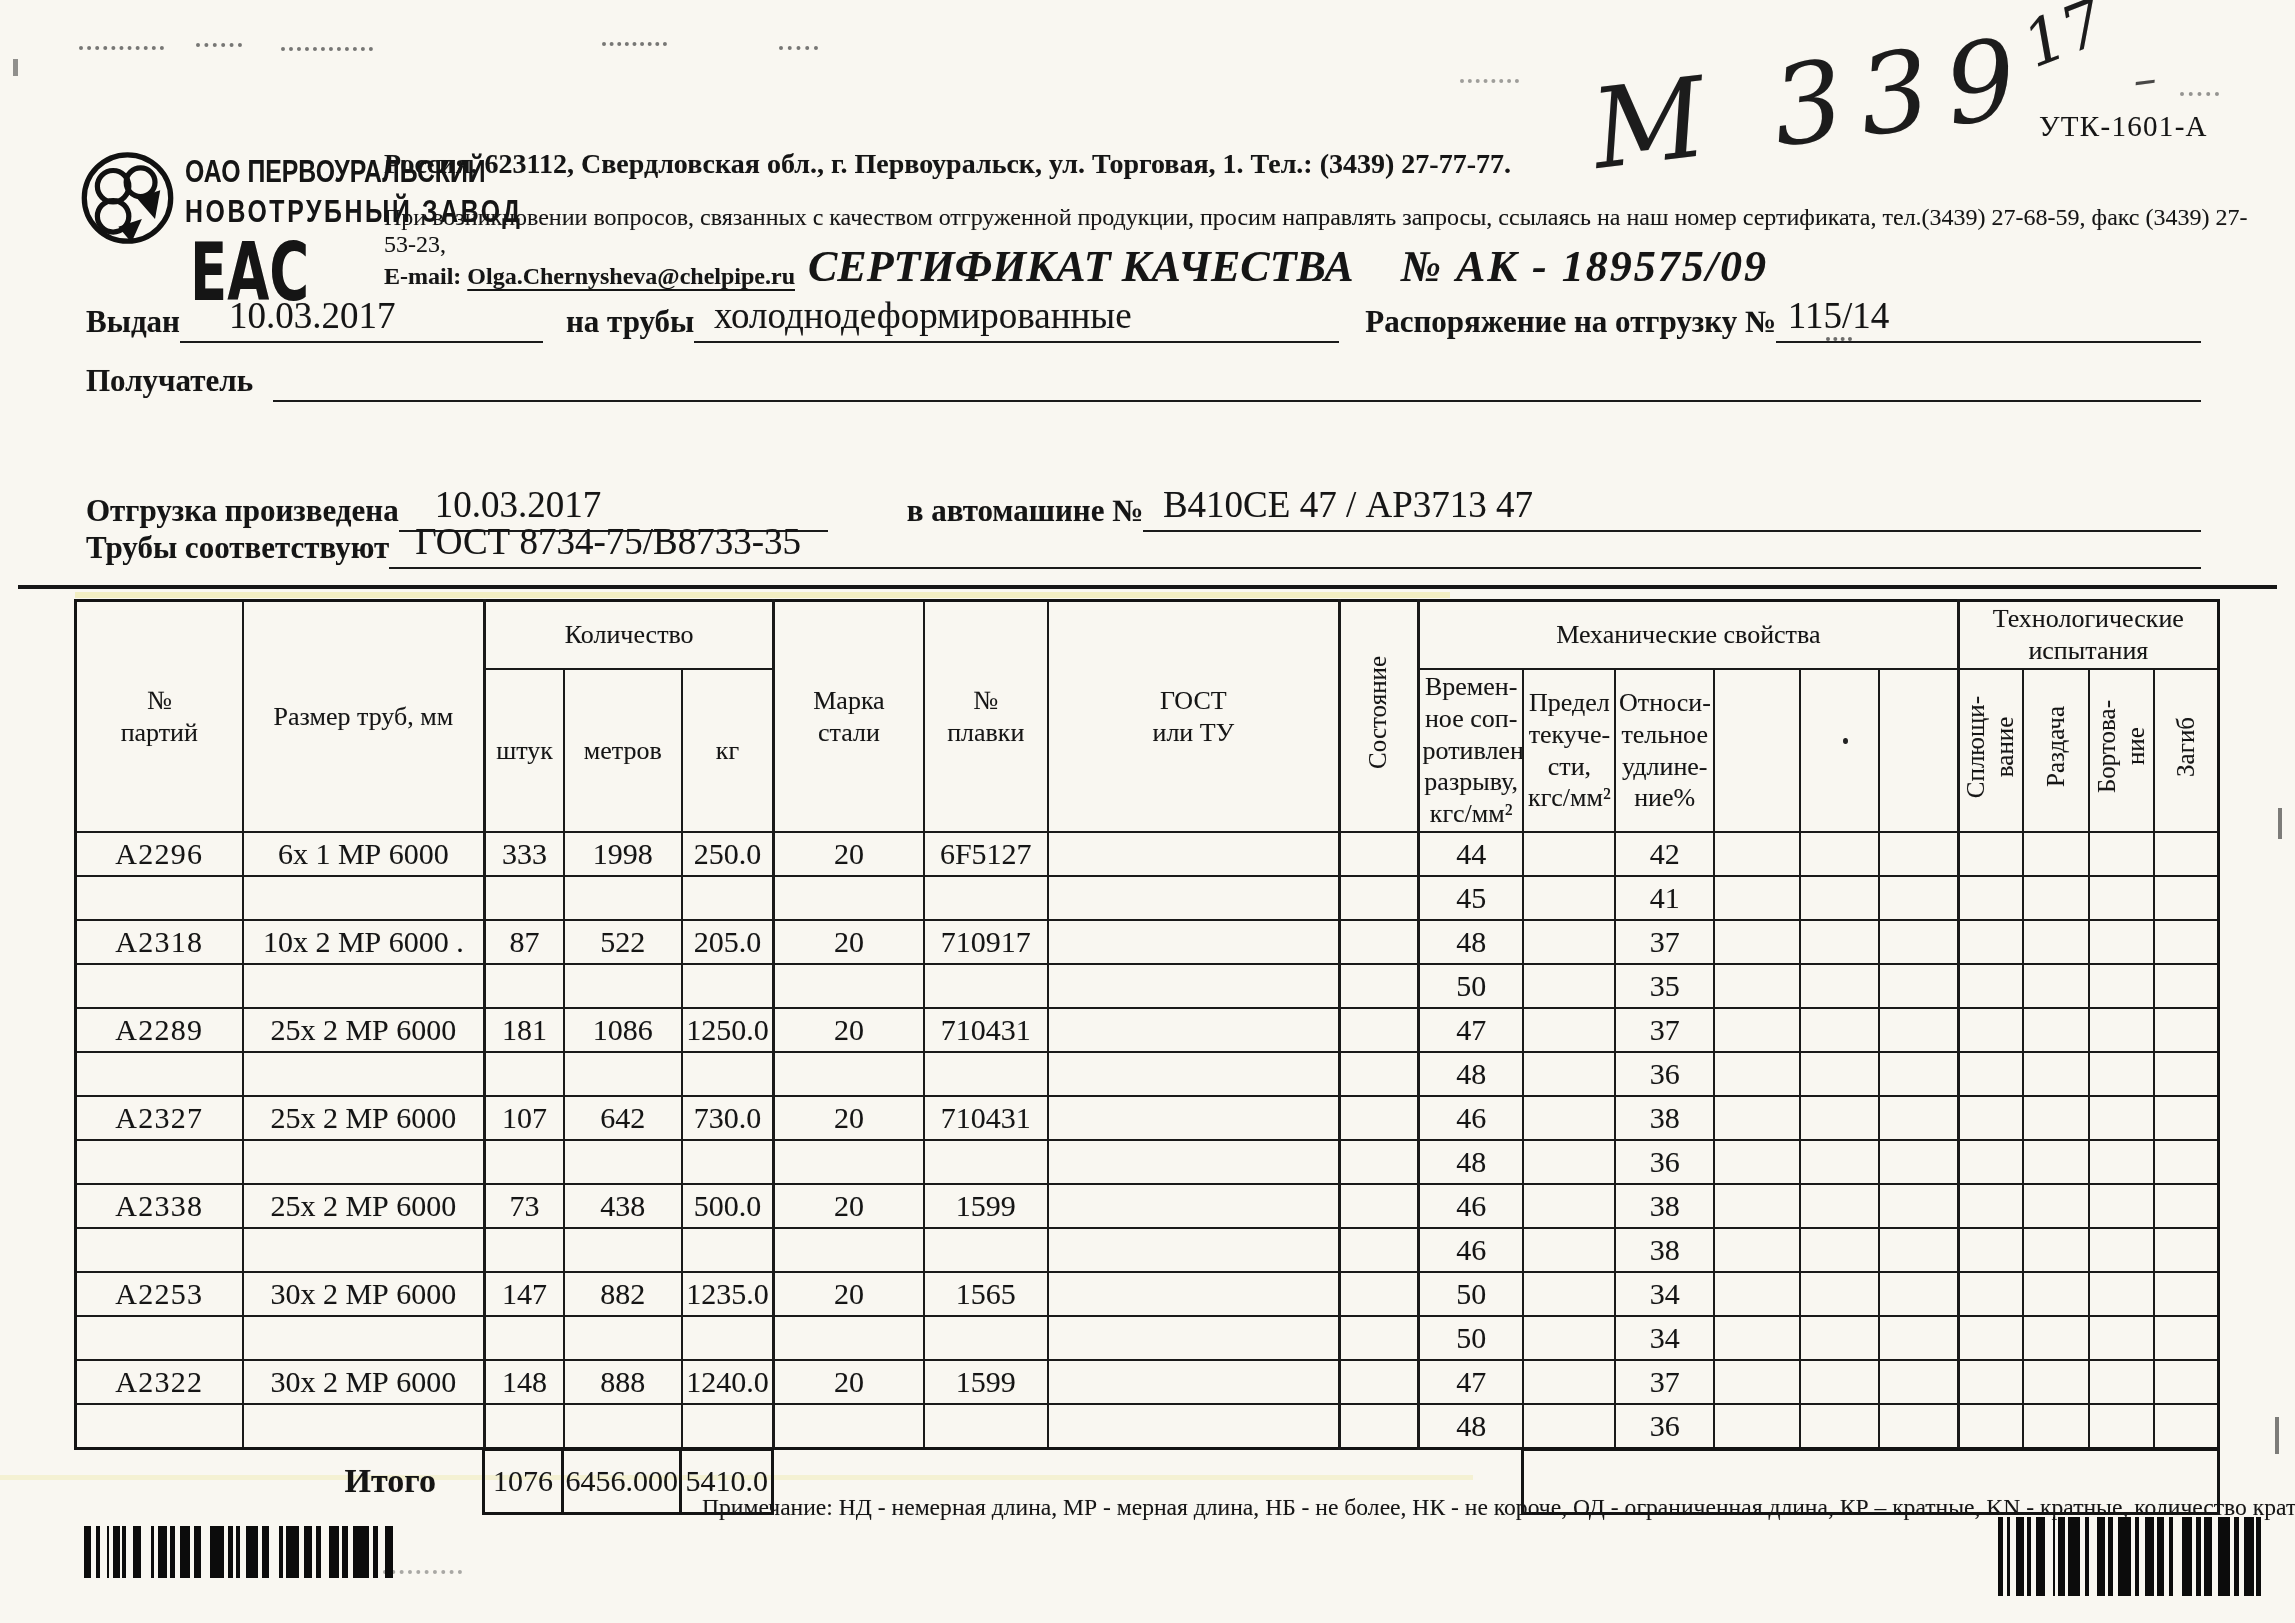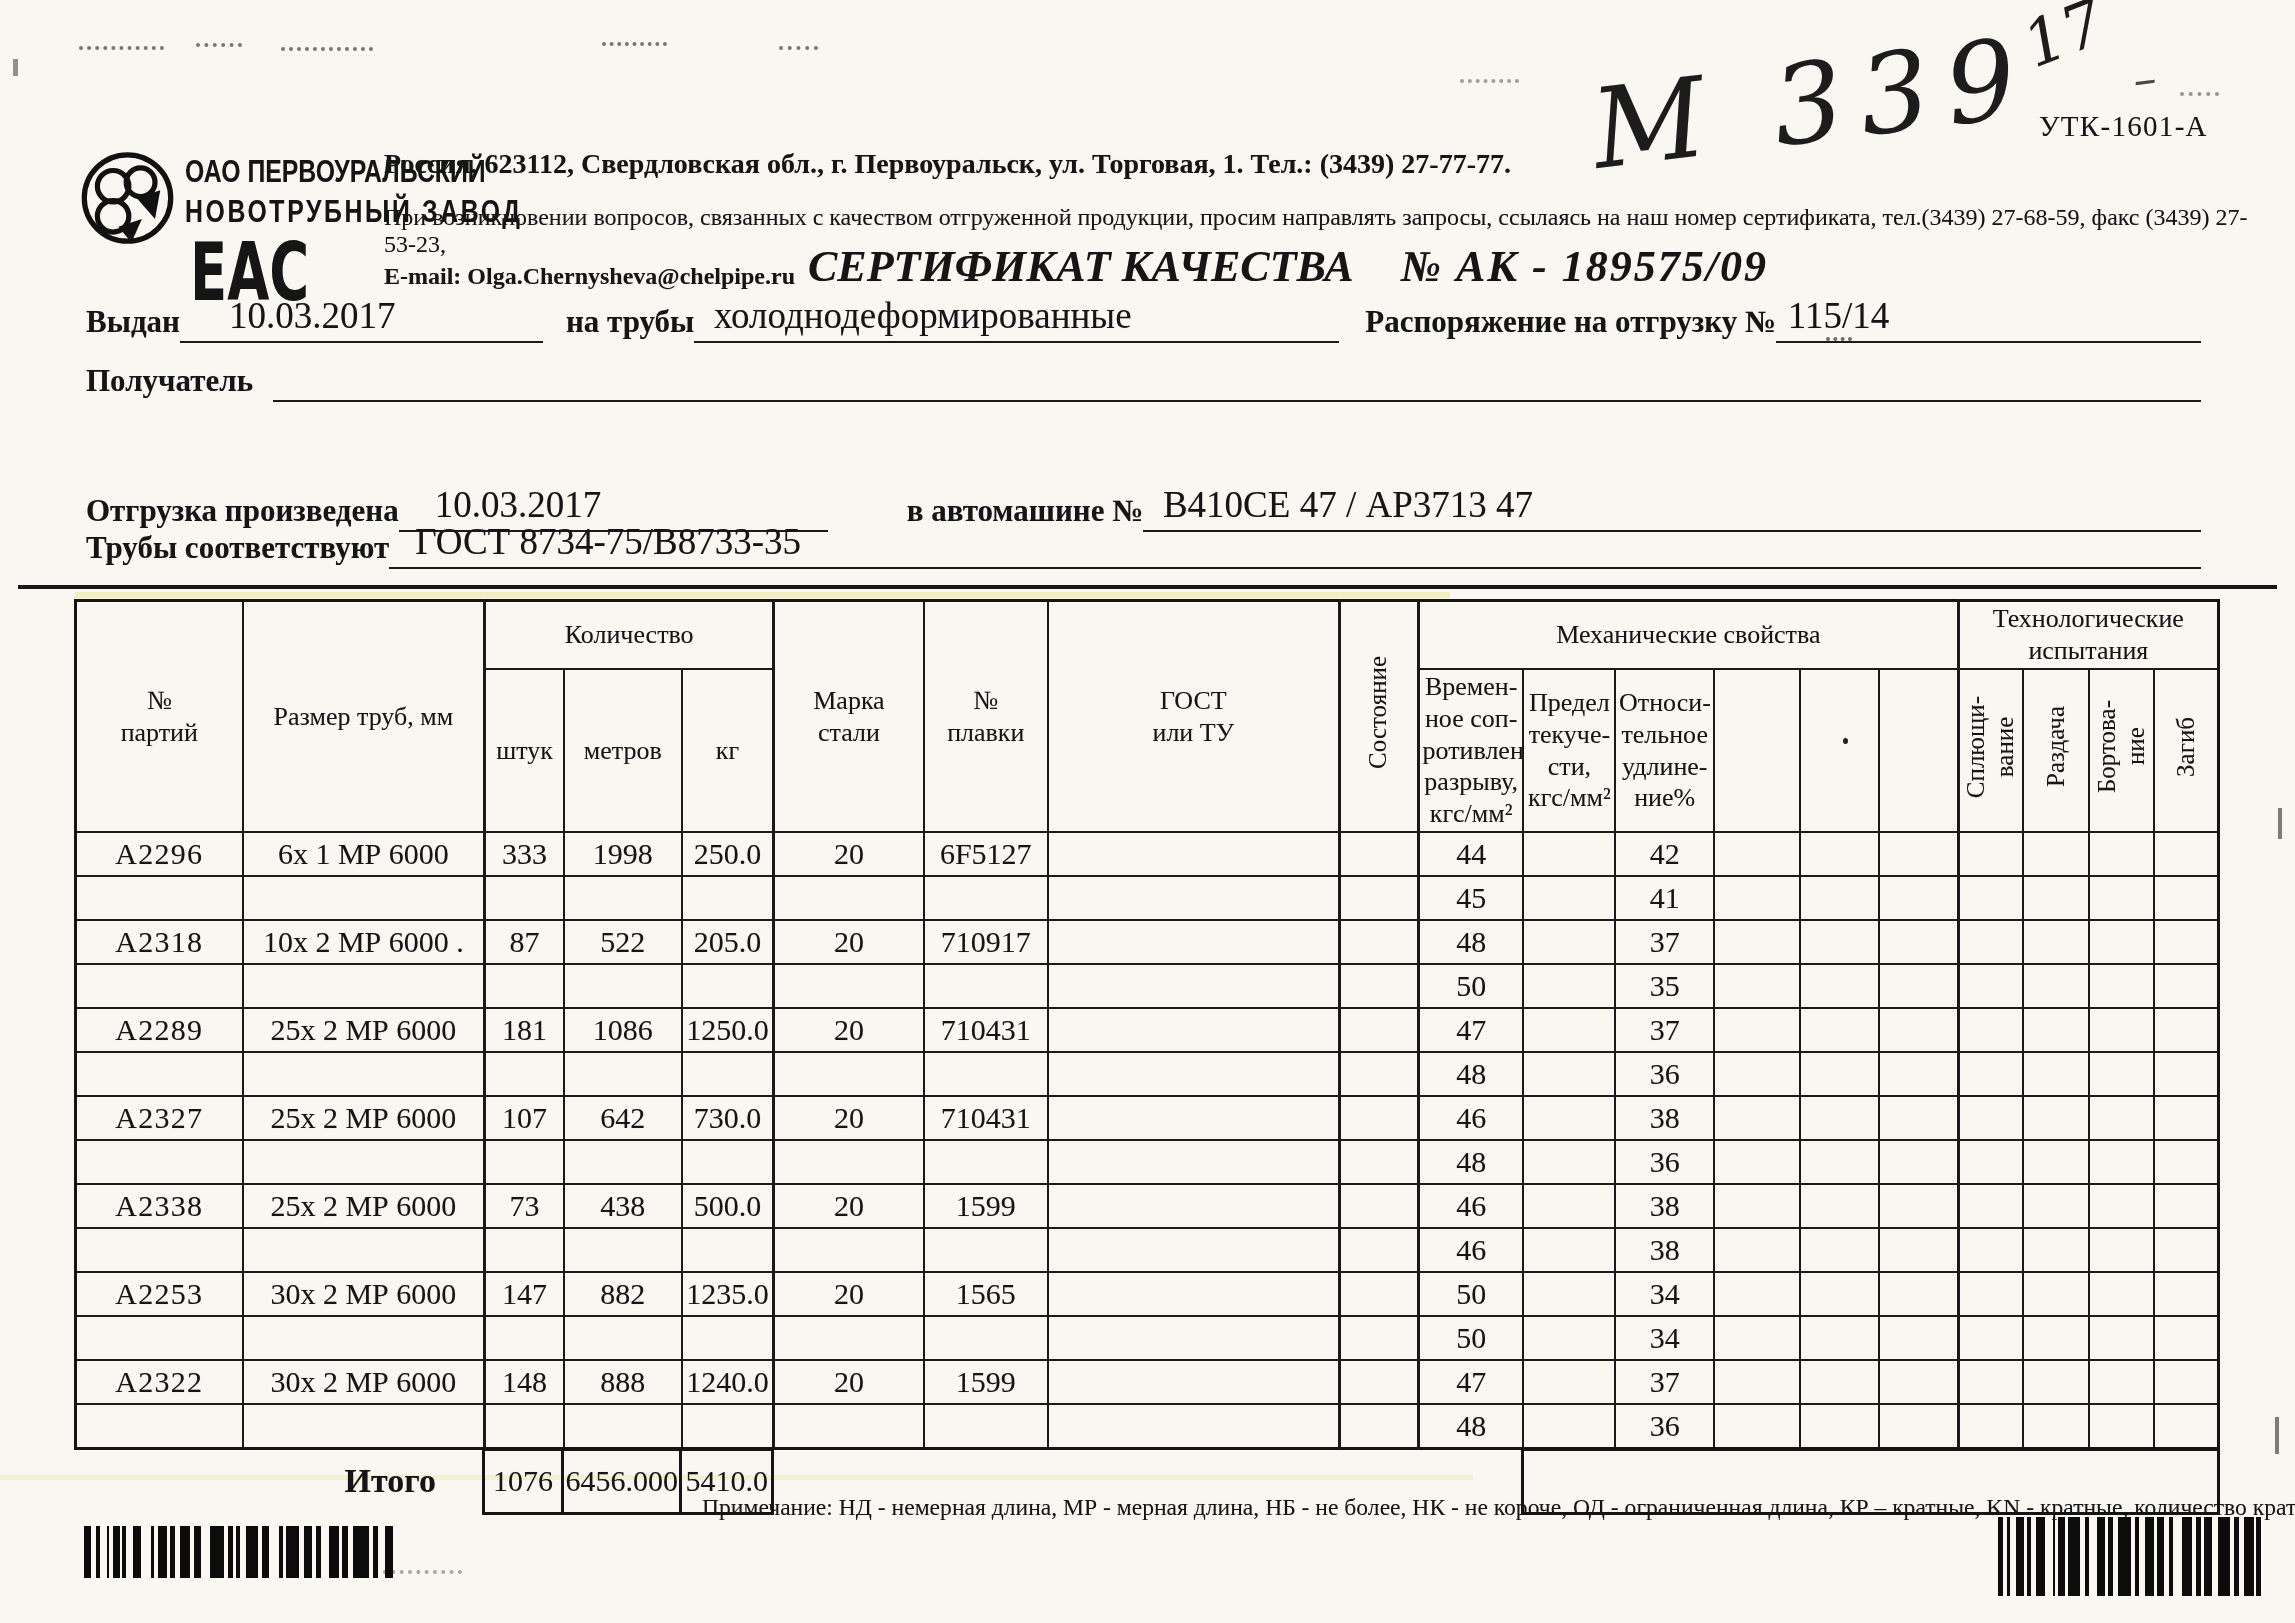--- a/index.html
+++ b/index.html
@@ -30,21 +30,21 @@
   .company{
     position:absolute;left:185px;top:152px;
     font-family:"Liberation Sans",sans-serif;font-weight:800;font-size:31px;line-height:1.28;
     transform:scaleX(.8);transform-origin:left top;white-space:nowrap;
   }
   .company .l2{letter-spacing:3.3px;}
   .addr{position:absolute;left:384px;top:148px;width:1885px;}
   .addr .a1{font-size:28px;font-weight:bold;}
   .addr .a2{font-size:24px;margin-top:24px;}
   .addr .a3{font-size:24px;font-weight:bold;margin-top:5.2px;}
-  .addr .a3 .email{text-decoration-thickness:2px;text-underline-offset:5.2px;}
+  .addr .a3 .email{text-decoration:underline;text-decoration-thickness:2px;text-underline-offset:5.2px;}
   .eac{
     position:absolute;left:190px;top:226px;
     font-family:"DejaVu Sans",sans-serif;font-weight:900;font-size:80px;
     transform:scaleX(.68);transform-origin:left top;letter-spacing:0px;
   }
 
   
   .title{position:absolute;left:808px;top:241px;white-space:nowrap;font-style:italic;font-weight:bold;font-size:44px;}
   .title .num{margin-left:36px;letter-spacing:2px;}
 

